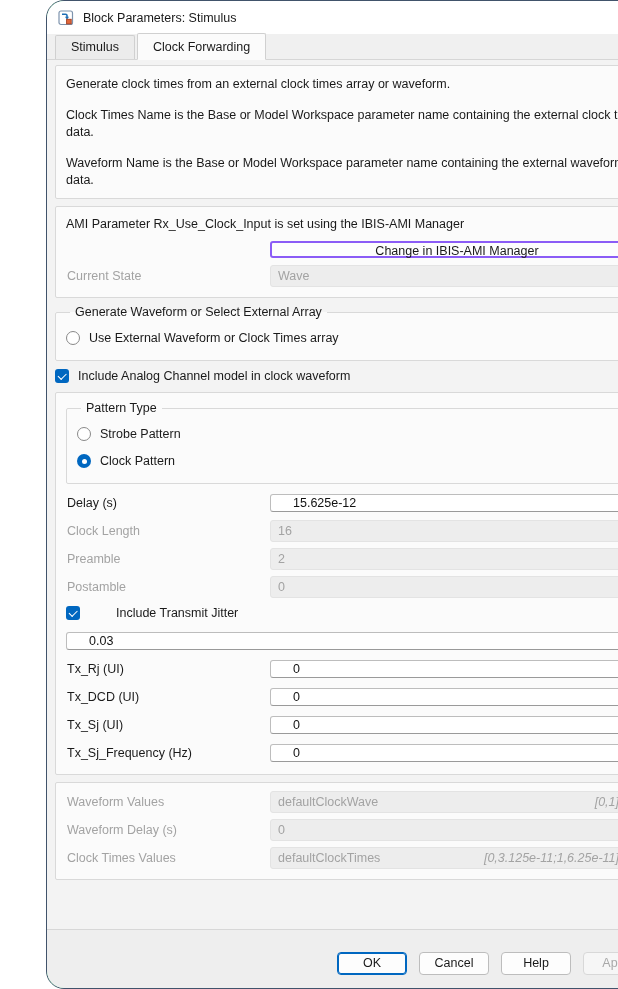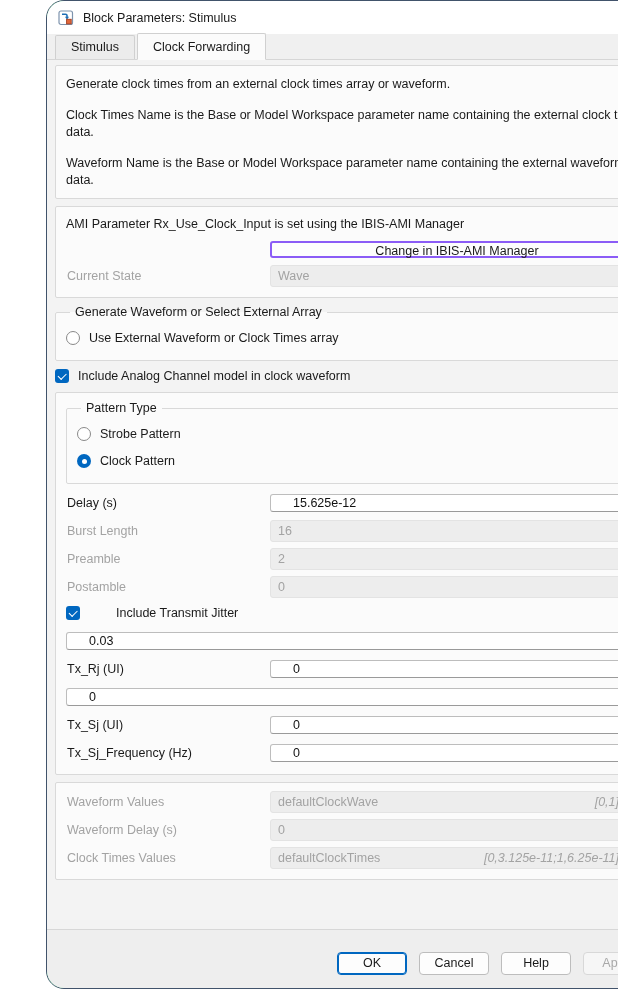--- a/index.html
+++ b/index.html
@@ -173,21 +173,21 @@
       <div class="rowline">
         <span class="lbl">Delay (s)</span>
         <input class="fld" value="15.625e-12" style="">
         <div class="kebab">
             <i></i>
             <i></i>
             <i></i>
           </div>
       </div>
       <div class="rowline">
-        <span class="lbl dis">Burst Length</span>
+        <span class="lbl dis">Clock Length</span>
         <div class="fld-dis">
             <span>16</span>
           </div>
         <div class="kebab dis">
             <i></i>
             <i></i>
             <i></i>
           </div>
       </div>
       <div class="rowline">
@@ -229,20 +229,21 @@
       <div class="rowline">
         <span class="lbl">Tx_Rj (UI)</span>
         <input class="fld" value="0" style="">
         <div class="kebab">
             <i></i>
             <i></i>
             <i></i>
           </div>
       </div>
       <div class="rowline">
+        <span class="lbl">Tx_DCD (UI)</span>
         <input class="fld" value="0" style="">
         <div class="kebab">
             <i></i>
             <i></i>
             <i></i>
           </div>
       </div>
       <div class="rowline">
         <span class="lbl">Tx_Sj (UI)</span>
         <input class="fld" value="0" style="">

